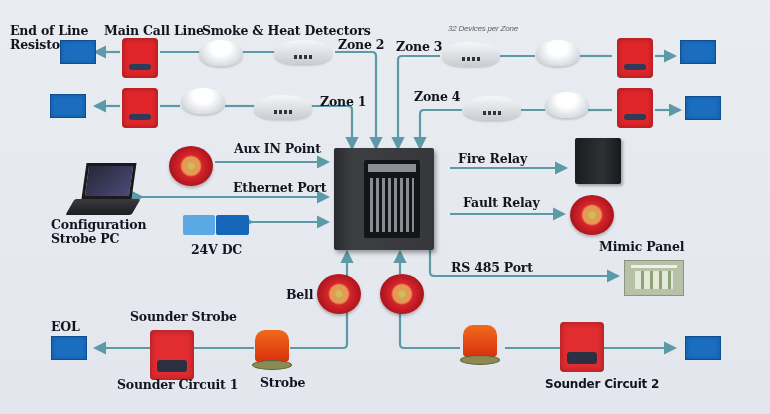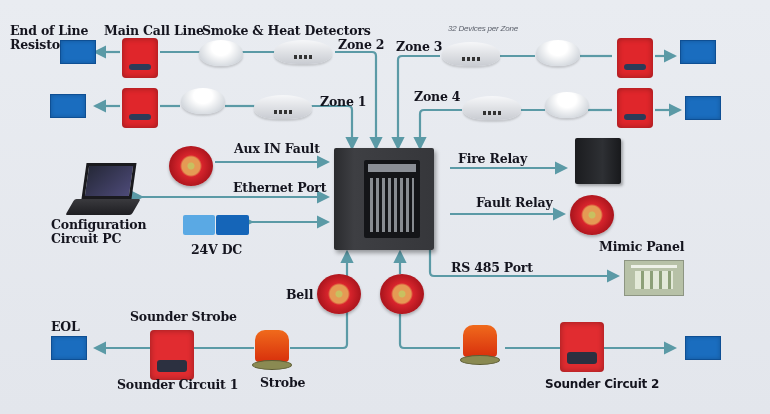--- a/index.html
+++ b/index.html
@@ -128,43 +128,43 @@
   <div class="dev mcp" style="left:617px;top:38px"></div>
   <div class="dev eol" style="left:680px;top:40px"></div>
 
   <div class="lbl" style="left:414px;top:90px">Zone 4</div>
   <div class="dev heat" style="left:463px;top:96px"></div>
   <div class="dev smoke" style="left:545px;top:92px"></div>
   <div class="dev mcp" style="left:617px;top:88px"></div>
   <div class="dev eol" style="left:685px;top:96px"></div>
 
   <div class="dev bell" style="left:169px;top:146px"></div>
-  <div class="lbl" style="left:234px;top:142px">Aux IN Fault</div>
+  <div class="lbl" style="left:234px;top:142px">Aux IN Point</div>
   <div class="dev laptop" style="left:66px;top:163px">
       <div class="screen"></div>
       <div class="kb"></div>
     </div>
   <div class="lbl" style="left:233px;top:181px">Ethernet Port</div>
   <div class="lbl" style="left:51px;top:218px;white-space:pre">Configuration
-Circuit PC</div>
+Strobe PC</div>
   <div class="dev batt" style="left:183px;top:215px">
       <div class="a"></div>
       <div class="b"></div>
     </div>
   <div class="lbl" style="left:191px;top:243px">24V DC</div>
 
   <div class="dev panel" style="left:334px;top:148px">
     <div class="face"></div>
       <div class="lcd"></div>
       <div class="keys"></div>
   </div>
 
   <div class="lbl" style="left:458px;top:152px">Fire Relay</div>
   <div class="dev access" style="left:575px;top:138px"></div>
-  <div class="lbl" style="left:476px;top:196px">Fault Relay</div>
+  <div class="lbl" style="left:463px;top:196px">Fault Relay</div>
   <div class="dev bell" style="left:570px;top:195px"></div>
   <div class="lbl" style="left:599px;top:240px">Mimic Panel</div>
   <div class="dev mimic" style="left:624px;top:260px"></div>
   <div class="lbl" style="left:451px;top:261px">RS 485 Port</div>
 
   <div class="lbl" style="left:286px;top:288px">Bell</div>
   <div class="dev bell" style="left:317px;top:274px"></div>
   <div class="dev bell" style="left:380px;top:274px"></div>
 
   <div class="lbl" style="left:51px;top:320px">EOL</div>

